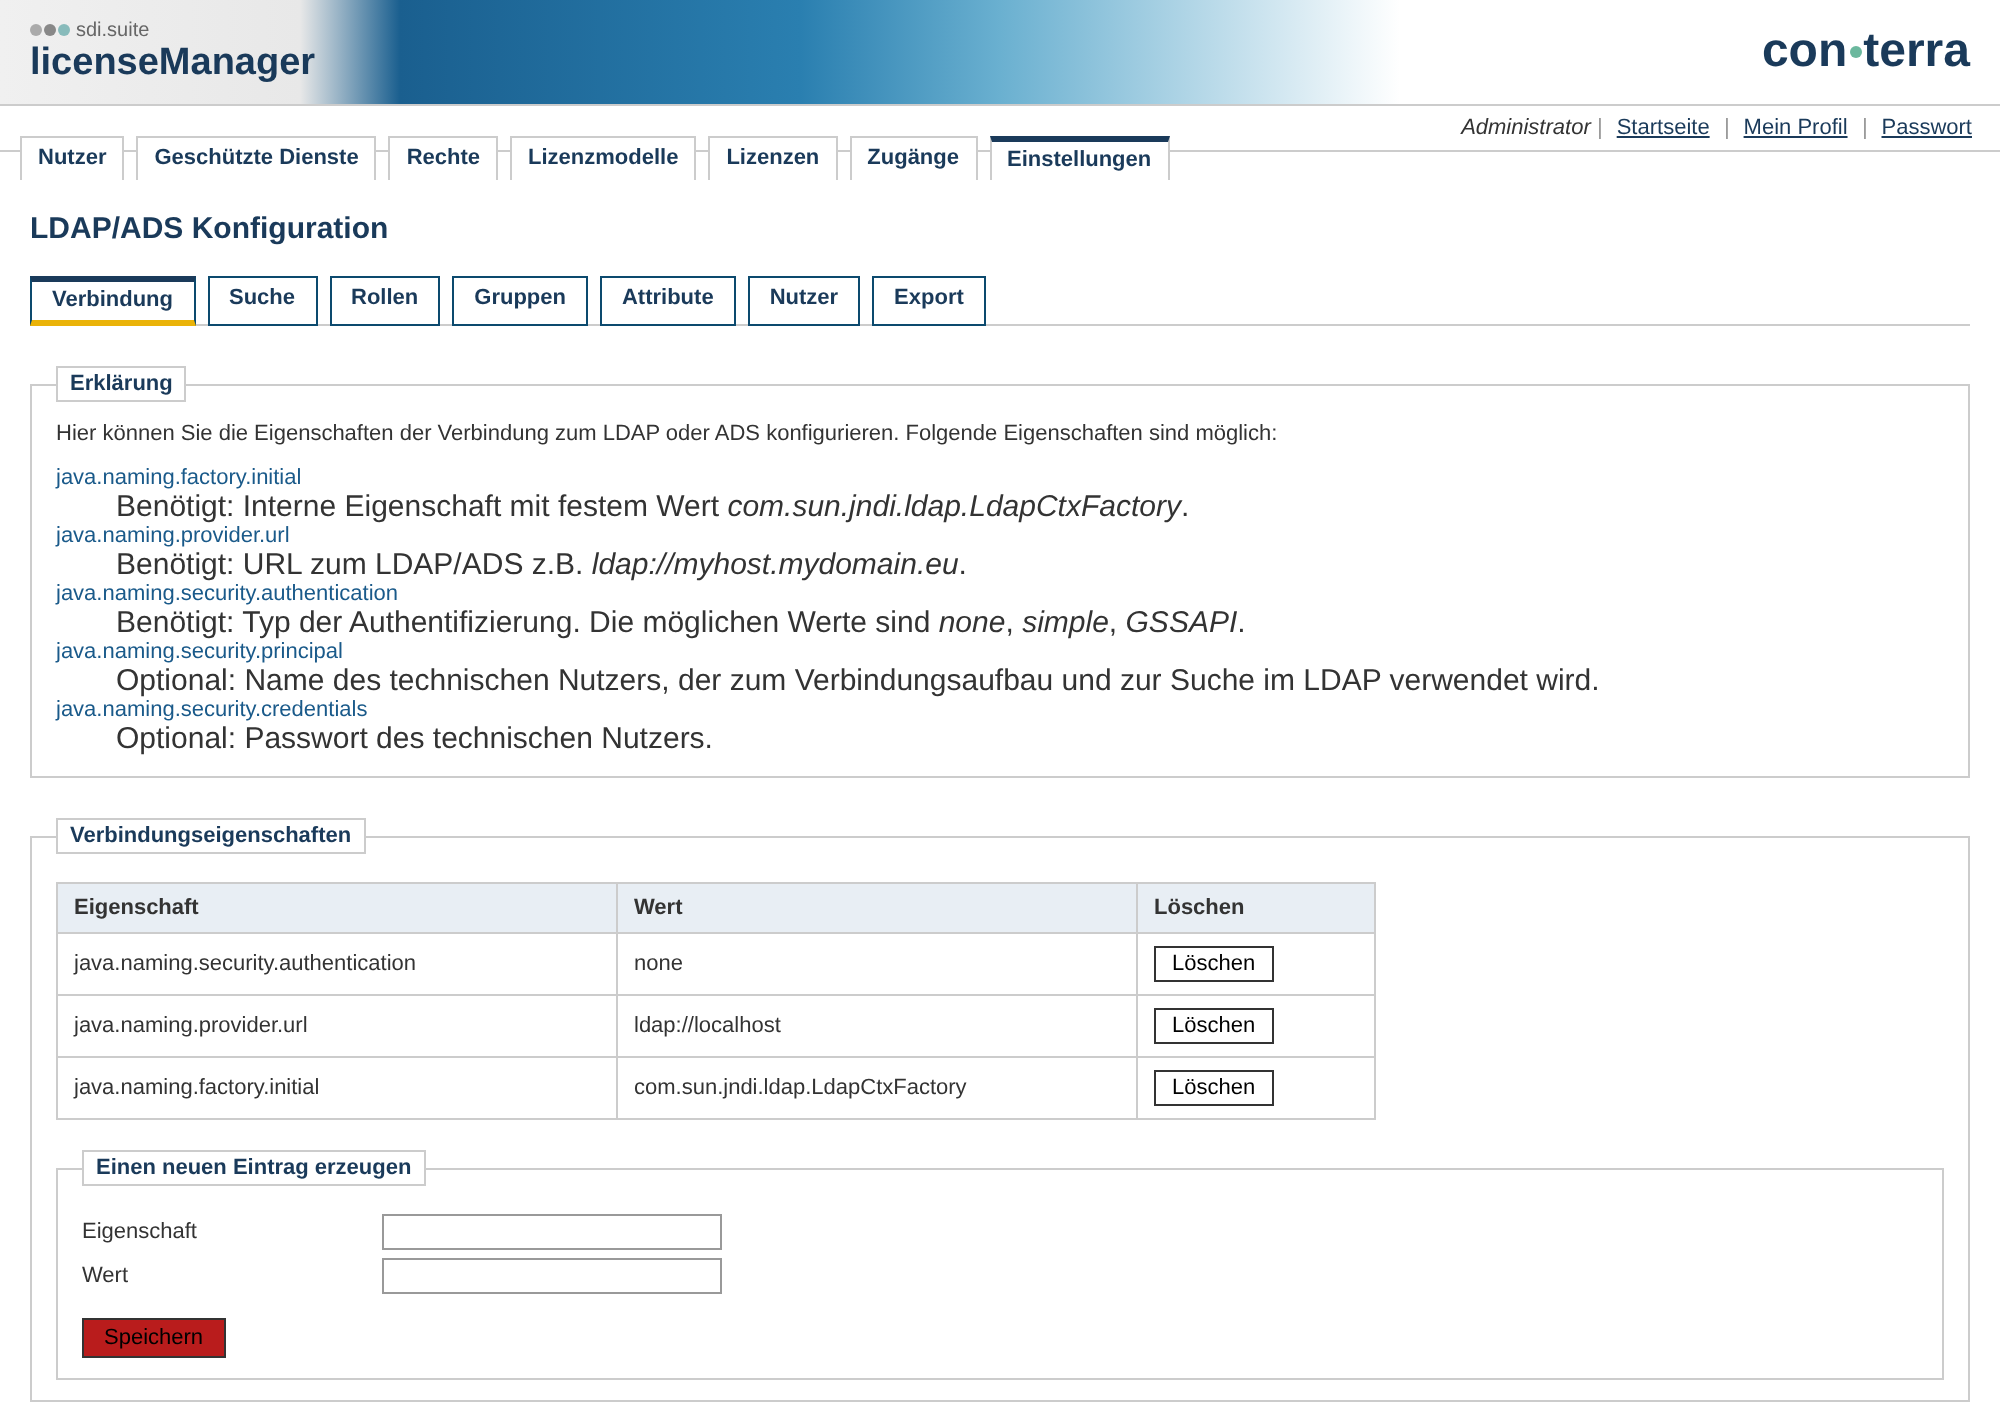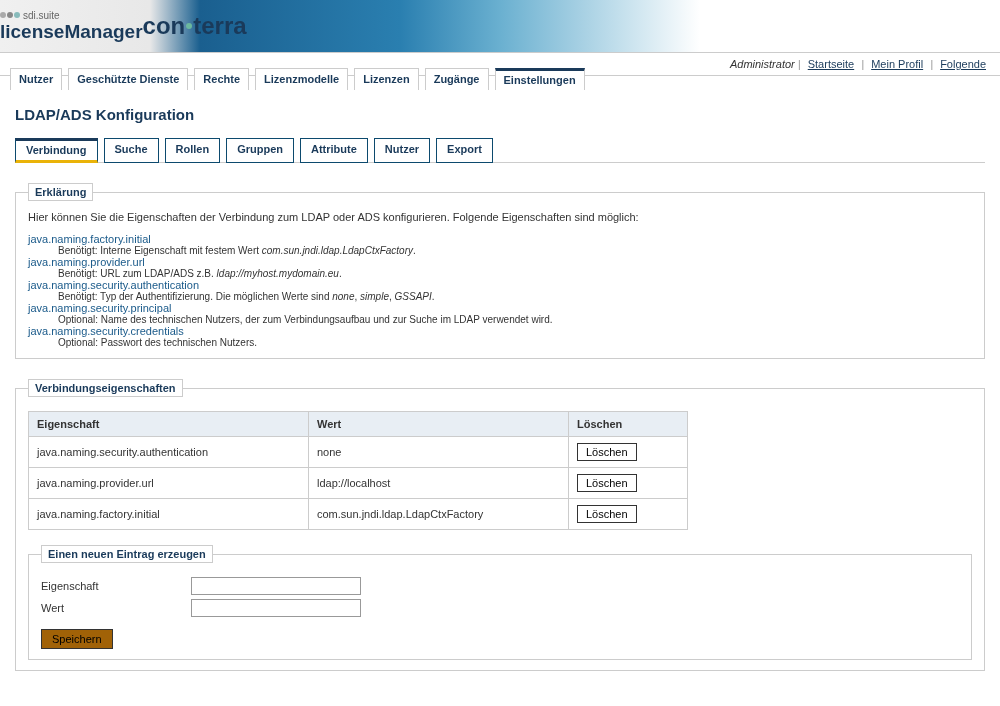--- a/index.html
+++ b/index.html
@@ -1,17 +1,17 @@
 <!DOCTYPE html>
 <html><head>
 <meta charset="utf-8">
 <style>
 * { margin: 0; padding: 0; box-sizing: border-box; }
 body { font-family: Verdana, Arial, sans-serif; font-size: 11px; color: #333; background: #fff; width: 1000px; }
-.header { height: 52px; background: linear-gradient(90deg, #f0f0f0 0%, #e8e8e8 15%, #1a5f8f 20%, #2a7fb0 40%, #6ab0d0 50%, #ffffff 70%, #ffffff 100%); position: relative; display: flex; align-items: center; justify-content: flex-start; padding: 0 0; }
+.header { height: 52px; background: linear-gradient(90deg, #f0f0f0 0%, #e8e8e8 15%, #1a5f8f 20%, #2a7fb0 40%, #6ab0d0 50%, #ffffff 70%, #ffffff 100%); position: relative; display: flex; align-items: center; justify-content: space-between; padding: 0 15px; }
 .logo-left { color: #1a3a5a; }
 .logo-left .suite { font-size: 10px; color: #666; display: flex; align-items: center; gap: 3px; }
 .logo-left .suite-dots { display: flex; gap: 1px; }
 .logo-left .suite-dots span { width: 6px; height: 6px; border-radius: 50%; background: #8bb; display: inline-block; }
 .logo-left .suite-dots span:nth-child(1){background:#aaa;}
 .logo-left .suite-dots span:nth-child(2){background:#888;}
 .logo-left .suite-dots span:nth-child(3){background:#8bb;}
 .logo-left .brand { font-size: 19px; font-weight: bold; color: #1a3a5a; }
 .logo-right { font-size: 24px; font-weight: bold; color: #1a3a5a; display:flex; align-items:center; }
 .logo-right .dot { width:6px; height:6px; border-radius:50%; background:#6bb89e; display:inline-block; margin:0 1px; }
@@ -24,30 +24,30 @@
 .user-links .sep { color: #999; }
 .content { padding: 15px; }
 .page-title { font-size: 15px; font-weight: bold; color: #1a3a5a; margin: 15px 0; }
 .sub-tabs { display: flex; gap: 6px; border-bottom: 1px solid #ccc; }
 .sub-tab { font-size: 11px; font-weight: bold; color: #1a3a5a; padding: 4px 10px; border: 1px solid #0c4a6e; background: #fff; cursor: pointer; margin-bottom: -1px; }
 .sub-tab.active { border-top: 3px solid #1a3a5a; padding-top: 3px; border-bottom: 3px solid #eab308; }
 fieldset { border: 1px solid #ccc; margin-top: 20px; padding: 10px 12px; }
 legend { font-size: 11px; font-weight: bold; color: #1a3a5a; padding: 2px 6px; border: 1px solid #ccc; background:#fff; }
 .explain-intro { margin-bottom: 10px; color:#333; }
 .prop-name { color: #1a5a8a; font-size: 11px; }
-.prop-desc { margin-left: 30px; color: #333; font-size:10px; }
+.prop-desc { margin-left: 30px; color: #333; font-size:15px; }
 .prop-desc i { font-style: italic; }
 .props-table { width: 660px; border-collapse: collapse; margin-top: 4px; }
 .props-table th { text-align: left; font-weight: bold; font-size: 11px; background: #e8eef4; border: 1px solid #ccc; padding: 6px 8px; color:#333; }
 .props-table td { border: 1px solid #ccc; padding: 6px 8px; font-size: 11px; }
 .delete-btn { font-size: 11px; padding: 2px 8px; border: 1px solid #333; background: #fff; cursor: pointer; }
 .form-row { display: flex; align-items: center; margin: 4px 0; }
 .form-row label { width: 150px; font-size: 11px; }
 .form-row input { border: 1px solid #999; width: 170px; height: 18px; font-size: 11px; padding: 0 2px; }
-.save-btn { font-size: 11px; padding: 3px 10px; border: 1px solid #333; background: #a16207; cursor: pointer; margin-top: 8px; }
+.save-btn { font-size: 11px; padding: 3px 10px; border: 1px solid #333; background: #b91c1c; cursor: pointer; margin-top: 8px; }
 </style>
 </head>
 <body>
 
 <div class="header">
   <div class="logo-left">
     <div class="suite">
       <span class="suite-dots">
           <span></span>
           <span></span>
@@ -74,21 +74,21 @@
     <div class="main-tab">Zugänge</div>
     <div class="main-tab active">Einstellungen</div>
   </div>
   <div class="user-links">
     <span>Administrator</span>
     <span class="sep"> | </span>
     <a>Startseite</a>
     <span class="sep">|</span>
     <a>Mein Profil</a>
     <span class="sep">|</span>
-    <a>Folgende</a>
+    <a>Passwort</a>
   </div>
 </div>
 
 <div class="content">
   <div class="page-title">LDAP/ADS Konfiguration</div>
 
   <div class="sub-tabs">
     <div class="sub-tab active">Verbindung</div>
     <div class="sub-tab">Suche</div>
     <div class="sub-tab">Rollen</div>

